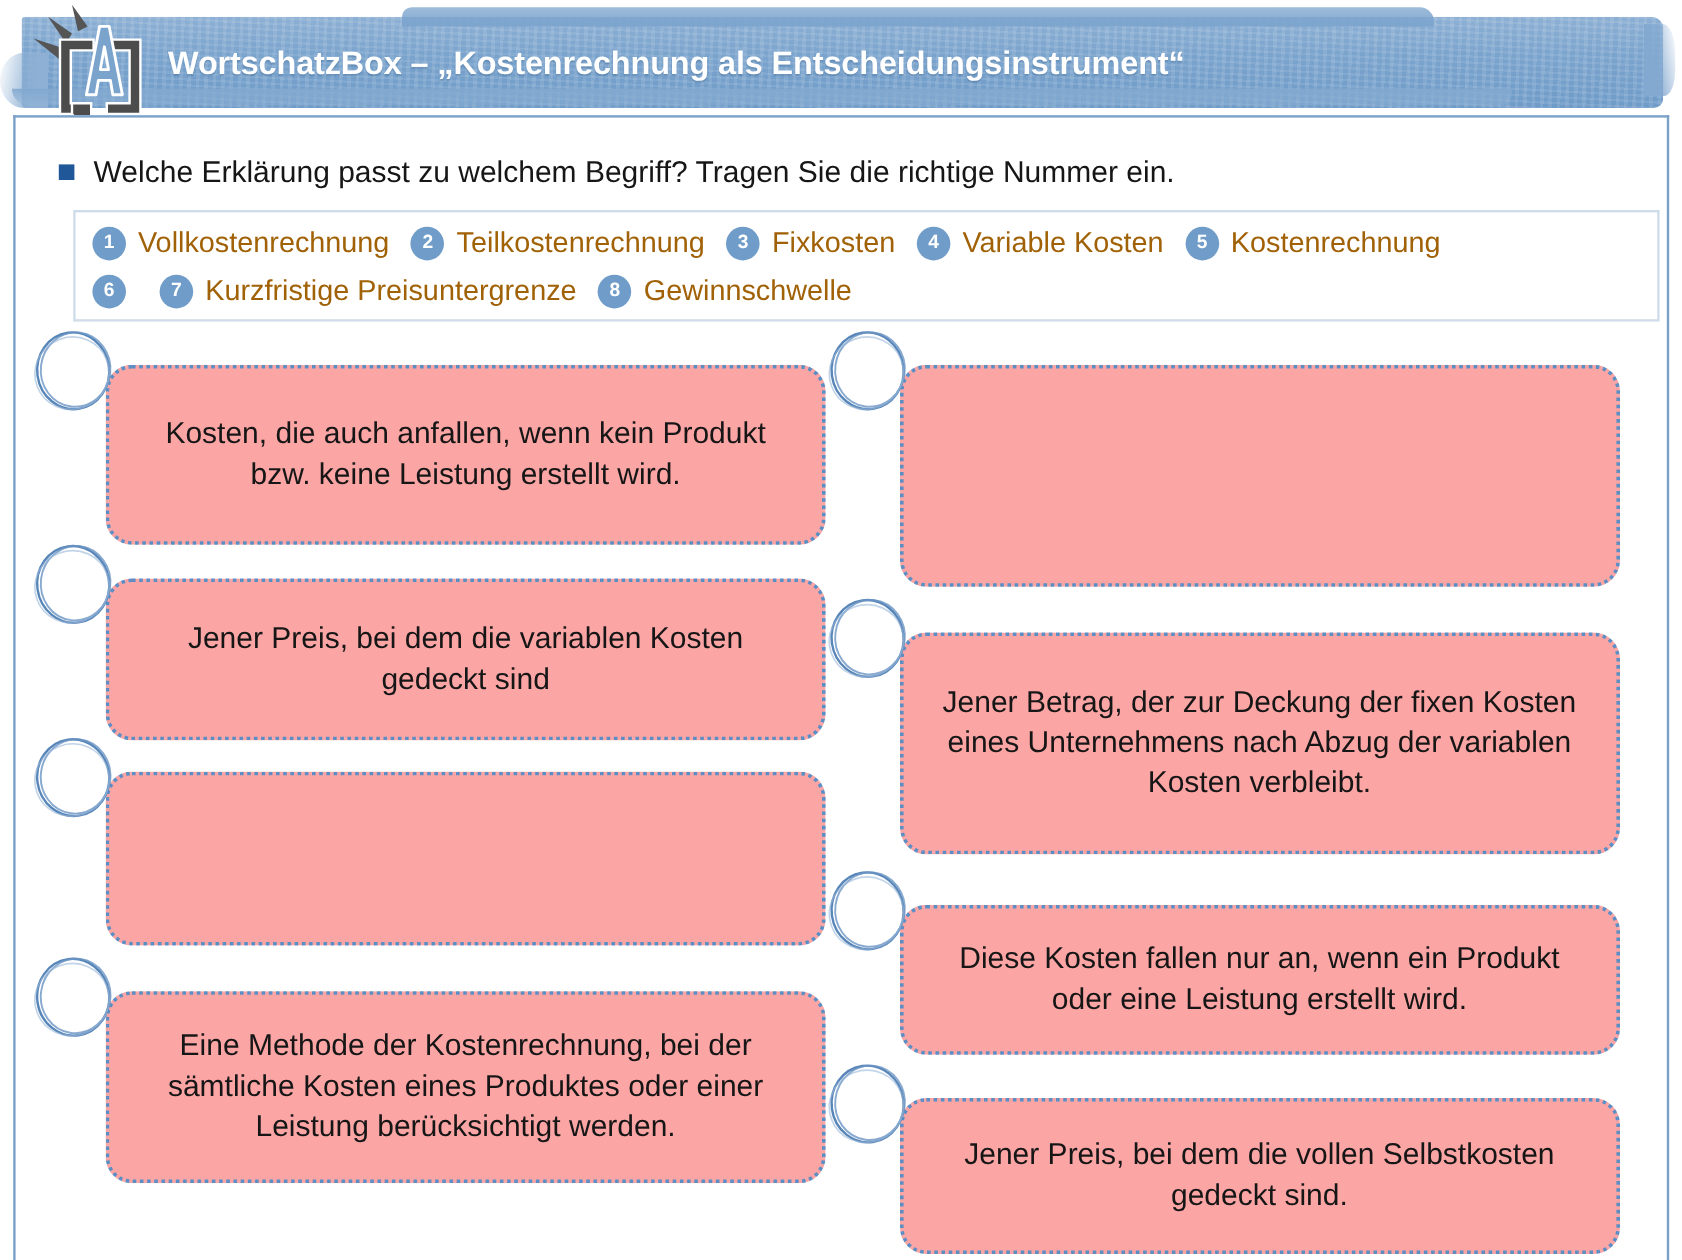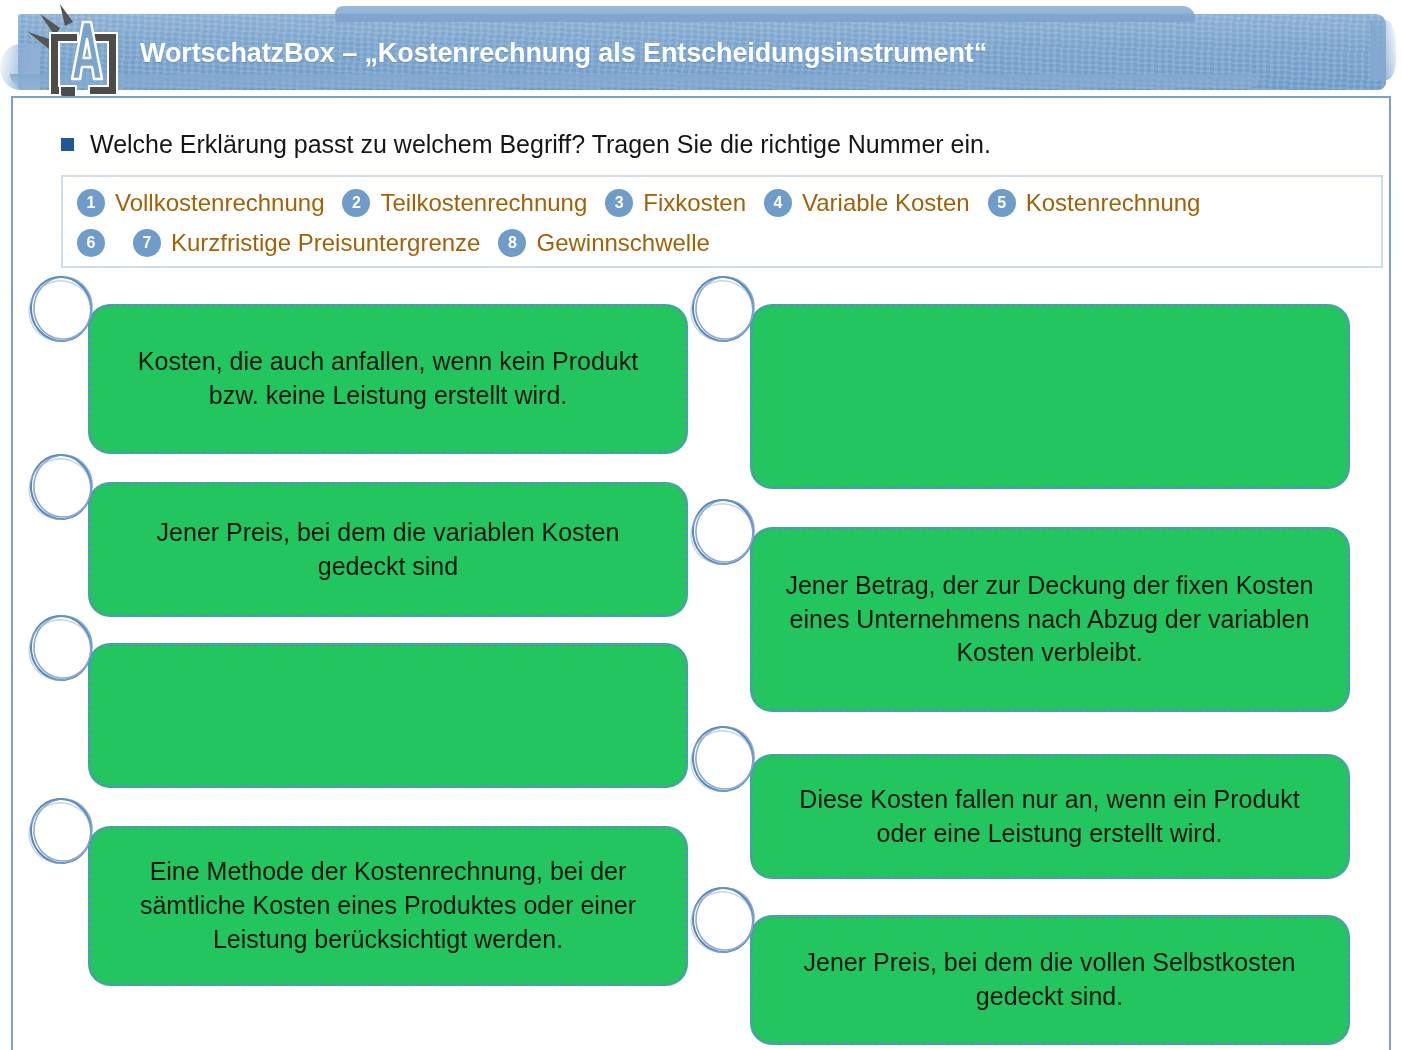--- a/index.html
+++ b/index.html
@@ -99,21 +99,21 @@
     height: 960px;
     border: 2px solid #7ba1c9;
     border-bottom: none;
     box-sizing: border-box;
     background: #ffffff;
   }
 
   
   #instruction {
     position: absolute;
-    left: 48px;
+    left: 36px;
     top: 32px;
     display: flex;
     align-items: baseline;
     gap: 16px;
   }
   .bullet-square {
     width: 13px;
     height: 13px;
     background: #1f5799;
     flex: 0 0 auto;
@@ -187,21 +187,21 @@
     position: relative;
     border: 3px dotted #5b8ec4;
     border-radius: 22px;
     box-sizing: border-box;
     width: 600px;
     display: flex;
     align-items: center;
     justify-content: center;
     padding: 14px 30px;
     margin-bottom: 26px;
-    background: #22c55e;
+    background: #fca5a5;
   }
   .card-text {
     font-size: 25px;
     line-height: 1.35;
     color: #161616;
     text-align: center;
   }
   
   .answer-circle {
     position: absolute;

